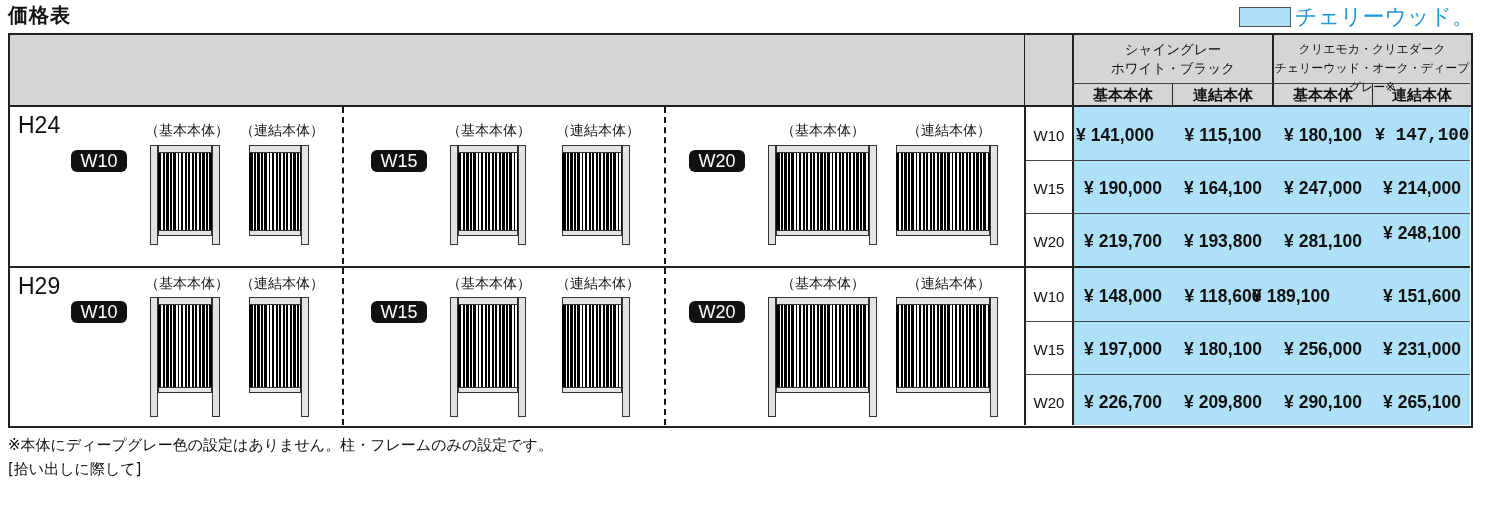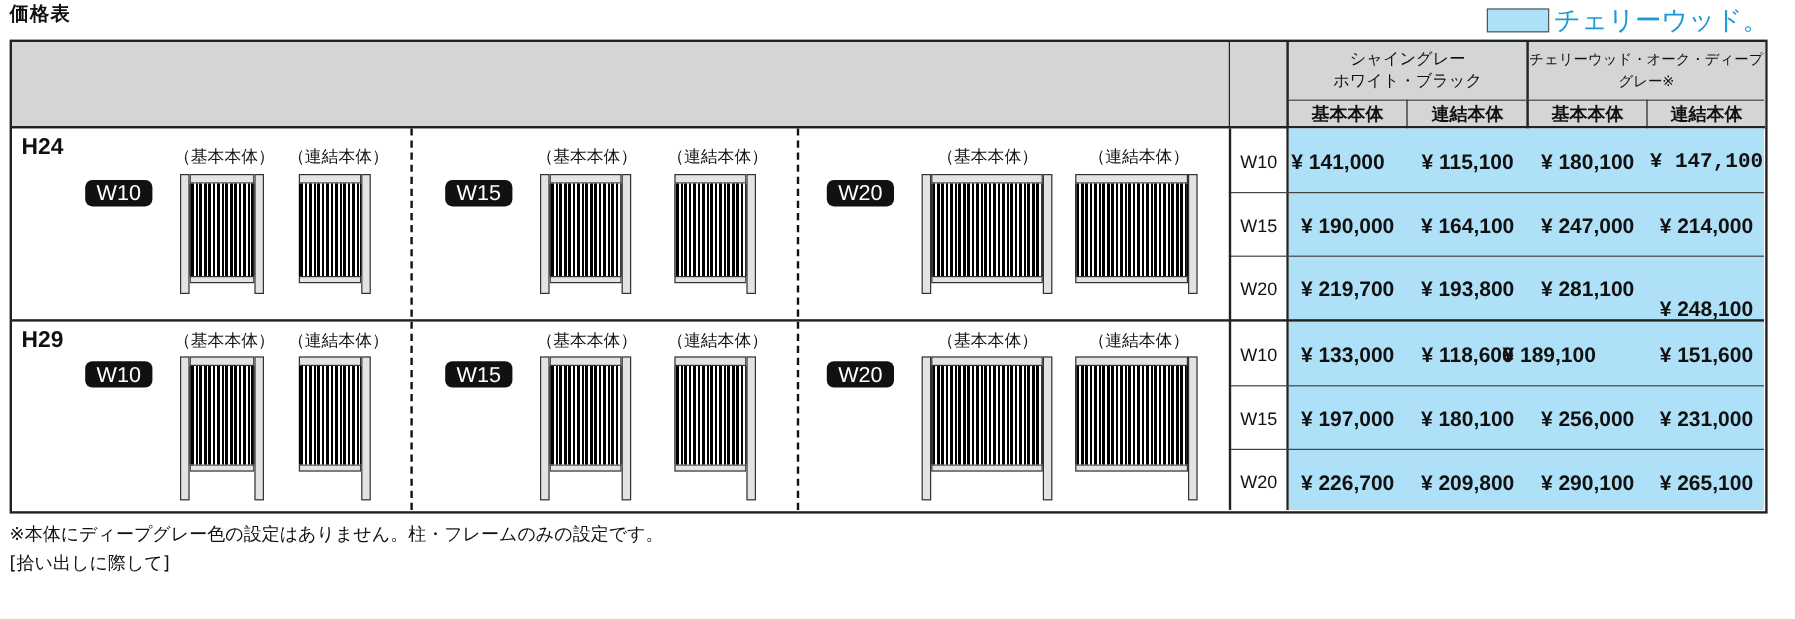--- a/index.html
+++ b/index.html
@@ -1,34 +1,34 @@
 <!DOCTYPE html>
 <html><head>
 <meta charset="utf-8">
 <style>
   html, body { margin:0; padding:0; background:#ffffff; }
   body { width:1496px; height:516px; position:relative; overflow:hidden;
          font-family:"DejaVu Sans","Liberation Sans",sans-serif; color:#111; }
-  .title { position:absolute; left:8px; top:2px; font-size:16px; font-weight:bold; letter-spacing:1px; }
+  .title { position:absolute; left:8px; top:2px; font-size:20px; font-weight:bold; letter-spacing:1px; }
   .legend { position:absolute; right:22px; top:2px; display:flex; align-items:center; color:#1a9ad6; font-size:22px; }
   .legend-box { width:50px; height:18px; background:#aee0f7; border:1.5px solid #555; margin-right:4px; }
   .tbl { position:absolute; left:8px; top:33px; width:1465px; height:395px; border:2.5px solid #222; box-sizing:border-box; }
   .hdr-gray { position:absolute; left:0; top:0; width:100%; height:72px; background:#d4d5d6; border-bottom:2.5px solid #222; box-sizing:border-box; }
   .vline { position:absolute; width:0; border-left:1.5px solid #222; }
   .vline.thick { border-left:2.5px solid #222; }
   .hline { position:absolute; height:0; border-top:1px solid #444; }
   .hline.thick { border-top:2.5px solid #222; }
   .dash { position:absolute; width:0; border-left:2.5px dashed #111; }
   .colhdr { position:absolute; text-align:center; font-size:13.5px; line-height:19px; }
   .colhdr.small { font-size:12px; }
   .subhdr { position:absolute; text-align:center; font-size:15px; font-weight:bold; line-height:24px; }
   .blue { position:absolute; background:#aee0f7; }
   .price { position:absolute; text-align:center; font-weight:bold; font-size:17.5px; font-family:"Liberation Sans",sans-serif; }
   .wlab { position:absolute; text-align:center; font-size:15px; font-family:"Liberation Sans",sans-serif; }
-  .hlab { position:absolute; font-weight:bold; font-size:19px; font-family:"Liberation Sans",sans-serif; }
+  .hlab { position:absolute; font-weight:normal; font-size:23px; font-family:"Liberation Sans",sans-serif; }
   .wbadge { position:absolute; background:#111; color:#fff; border-radius:6px; font-size:18px; font-family:"Liberation Sans",sans-serif;
             text-align:center; line-height:22px; height:22px; width:56px; }
   .plabel { position:absolute; font-size:14px; white-space:nowrap; }
   .fence { position:absolute; }
   .post { position:absolute; background:#e3e3e3; border:1.2px solid #333; box-sizing:border-box; }
   .rail { position:absolute; background:#e3e3e3; border:1.2px solid #333; box-sizing:border-box; }
   .slats { position:absolute; background:repeating-linear-gradient(90deg,#000 0 2.5px,#fff 2.5px 4.2px,#000 4.2px 6px,#fff 6px 7.2px); border-left:1px solid #000; border-right:1px solid #000; box-sizing:border-box; }
   .notes { position:absolute; left:8px; top:433px; font-size:15px; line-height:24px; }
 </style>
 </head>
@@ -49,20 +49,21 @@
   <div class="vline thick" style="left:1262px;top:0;height:390px;"></div>
   <div class="vline" style="left:1162px;top:48px;height:342px;"></div>
   <div class="vline" style="left:1362px;top:48px;height:342px;"></div>
   <div class="hline" style="left:1062px;top:48px;width:398px;"></div>
 
   <div class="colhdr" style="left:1064px;top:5px;width:198px;">
     <div>シャイングレー</div>
     <div>ホワイト・ブラック</div>
   </div>
   <div class="colhdr small" style="left:1264px;top:5px;width:196px;">
+    <div>クリエモカ・クリエダーク</div>
     <div>チェリーウッド・オーク・ディープグレー※</div>
   </div>
 
   <div class="subhdr" style="left:1064px;top:48px;width:98px;">基本本体</div>
   <div class="subhdr" style="left:1164px;top:48px;width:98px;">連結本体</div>
   <div class="subhdr" style="left:1264px;top:48px;width:98px;">基本本体</div>
   <div class="subhdr" style="left:1364px;top:48px;width:96px;">連結本体</div>
 
   <div class="blue" style="left:1064px;top:72px;width:396px;height:318px;"></div>
 
@@ -141,21 +142,21 @@
   <div class="price" style="left:1364px;top:90px;width:96px;font-family:Liberation Mono, monospace;">¥ 147,100</div>
 
   <div class="price" style="left:1064px;top:143px;width:98px;">¥ 190,000</div>
   <div class="price" style="left:1164px;top:143px;width:98px;">¥ 164,100</div>
   <div class="price" style="left:1264px;top:143px;width:98px;">¥ 247,000</div>
   <div class="price" style="left:1364px;top:143px;width:96px;">¥ 214,000</div>
 
   <div class="price" style="left:1064px;top:196px;width:98px;">¥ 219,700</div>
   <div class="price" style="left:1164px;top:196px;width:98px;">¥ 193,800</div>
   <div class="price" style="left:1264px;top:196px;width:98px;">¥ 281,100</div>
-  <div class="price" style="left:1364px;top:212px;width:96px;">¥ 248,100</div>
+  <div class="price" style="left:1364px;top:188px;width:96px;">¥ 248,100</div>
 
   <div class="hlab" style="left:8px;top:238px;">H29</div>
 
   <div class="wbadge" style="left:61px;top:266px;">W10</div>
   <div class="plabel" style="left:135px;top:240px;">（基本本体）</div>
   <div class="plabel" style="left:230px;top:240px;">（連結本体）</div>
   <div class="fence" style="left:140px;top:262px;width:70px;height:120px;">
     <div class="post" style="left:0;top:0;width:8px;height:120px;"></div>
     <div class="post" style="right:0;top:0;width:8px;height:120px;"></div>
     <div class="rail" style="left:8px;top:0;width:54px;height:8px;"></div>
@@ -200,21 +201,21 @@
     <div class="post" style="right:0;top:0;width:8px;height:120px;"></div>
     <div class="rail" style="left:0;top:0;width:94px;height:8px;"></div>
     <div class="rail" style="left:0;top:90px;width:94px;height:6px;"></div>
     <div class="slats" style="left:0;top:8px;width:94px;height:82px;"></div>
   </div>
 
   <div class="wlab" style="left:1016px;top:253px;width:46px;">W10</div>
   <div class="wlab" style="left:1016px;top:306px;width:46px;">W15</div>
   <div class="wlab" style="left:1016px;top:359px;width:46px;">W20</div>
 
-  <div class="price" style="left:1064px;top:251px;width:98px;">¥ 133,000</div>
+  <div class="price" style="left:1064px;top:251px;width:98px;">¥ 148,000</div>
   <div class="price" style="left:1164px;top:251px;width:98px;">¥ 118,600</div>
   <div class="price" style="left:1232px;top:251px;width:98px;">¥ 189,100</div>
   <div class="price" style="left:1364px;top:251px;width:96px;">¥ 151,600</div>
 
   <div class="price" style="left:1064px;top:304px;width:98px;">¥ 197,000</div>
   <div class="price" style="left:1164px;top:304px;width:98px;">¥ 180,100</div>
   <div class="price" style="left:1264px;top:304px;width:98px;">¥ 256,000</div>
   <div class="price" style="left:1364px;top:304px;width:96px;">¥ 231,000</div>
 
   <div class="price" style="left:1064px;top:357px;width:98px;">¥ 226,700</div>

